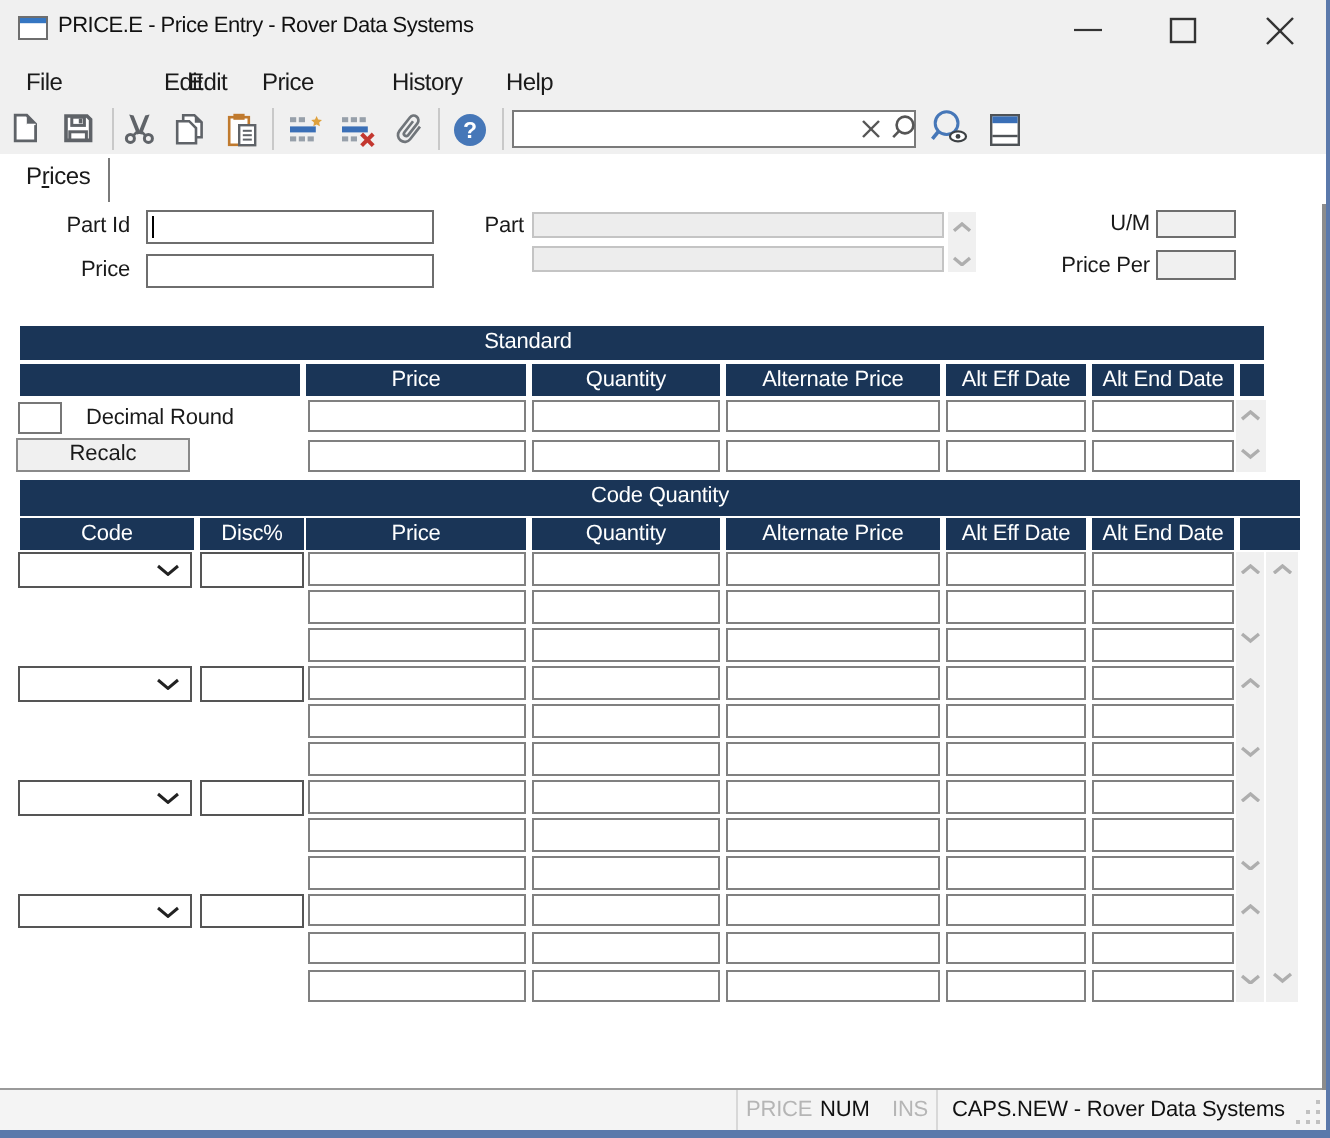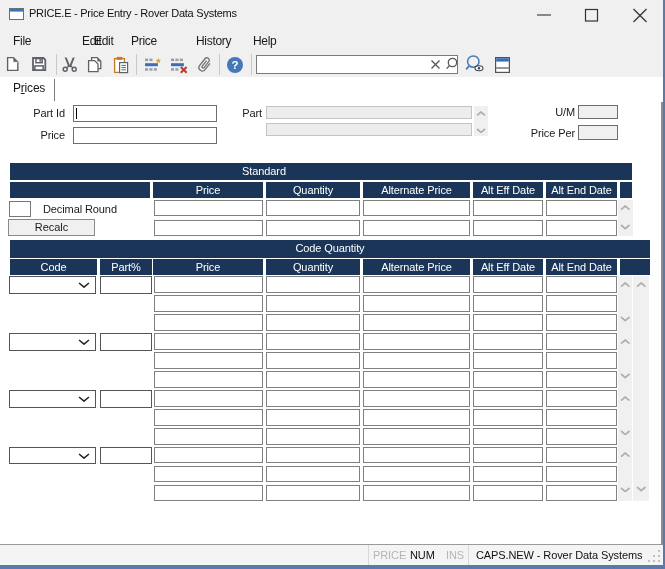--- a/index.html
+++ b/index.html
@@ -162,21 +162,21 @@
     <polyline points="1,4.57 5.25,1 9.5,4.57" fill="none" stroke="#aeaeae" stroke-width="1.7"></polyline>
   </svg>
 <svg style="position:absolute;left:620.25px;top:224.215px" width="10.5" height="5.57" viewBox="0 0 10.5 5.57">
     <polyline points="1,1 5.25,4.57 9.5,1" fill="none" stroke="#aeaeae" stroke-width="1.7"></polyline>
   </svg>
 <div style="position:absolute;left:10px;top:240px;width:640px;height:18px;background:#1a3557;"></div>
 <div style="position:absolute;left:10px;top:242px;width:640px;height:16px;font-size:11px;color:#fff;letter-spacing:-0.1px;text-align:center;white-space:nowrap;">Code Quantity</div>
 <div style="position:absolute;left:10px;top:259px;width:87px;height:16px;background:#1a3557;"></div>
 <div style="position:absolute;left:10px;top:261px;width:87px;height:16px;font-size:11px;color:#fff;letter-spacing:-0.1px;text-align:center;white-space:nowrap;">Code</div>
 <div style="position:absolute;left:100px;top:259px;width:52px;height:16px;background:#1a3557;"></div>
-<div style="position:absolute;left:100px;top:261px;width:52px;height:16px;font-size:11px;color:#fff;letter-spacing:-0.1px;text-align:center;white-space:nowrap;">Part%</div>
+<div style="position:absolute;left:100px;top:261px;width:52px;height:16px;font-size:11px;color:#fff;letter-spacing:-0.1px;text-align:center;white-space:nowrap;">Disc%</div>
 <div style="position:absolute;left:153px;top:259px;width:110px;height:16px;background:#1a3557;"></div>
 <div style="position:absolute;left:153px;top:261px;width:110px;height:16px;font-size:11px;color:#fff;letter-spacing:-0.1px;text-align:center;white-space:nowrap;">Price</div>
 <div style="position:absolute;left:266px;top:259px;width:94px;height:16px;background:#1a3557;"></div>
 <div style="position:absolute;left:266px;top:261px;width:94px;height:16px;font-size:11px;color:#fff;letter-spacing:-0.1px;text-align:center;white-space:nowrap;">Quantity</div>
 <div style="position:absolute;left:363px;top:259px;width:107px;height:16px;background:#1a3557;"></div>
 <div style="position:absolute;left:363px;top:261px;width:107px;height:16px;font-size:11px;color:#fff;letter-spacing:-0.1px;text-align:center;white-space:nowrap;">Alternate Price</div>
 <div style="position:absolute;left:473px;top:259px;width:70px;height:16px;background:#1a3557;"></div>
 <div style="position:absolute;left:473px;top:261px;width:70px;height:16px;font-size:11px;color:#fff;letter-spacing:-0.1px;text-align:center;white-space:nowrap;">Alt Eff Date</div>
 <div style="position:absolute;left:546px;top:259px;width:71px;height:16px;background:#1a3557;"></div>
 <div style="position:absolute;left:546px;top:261px;width:71px;height:16px;font-size:11px;color:#fff;letter-spacing:-0.1px;text-align:center;white-space:nowrap;">Alt End Date</div>

